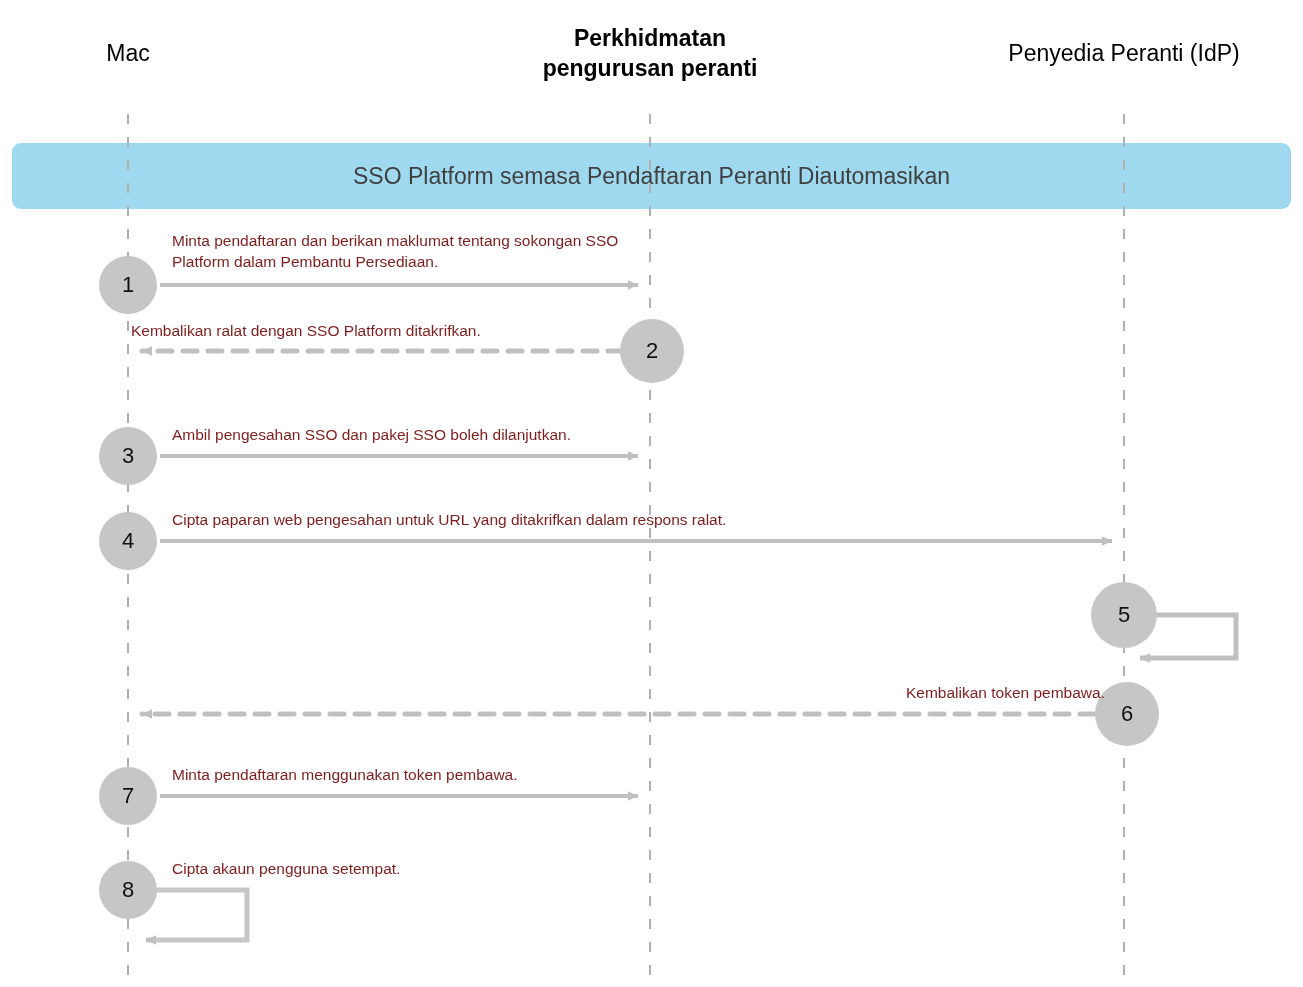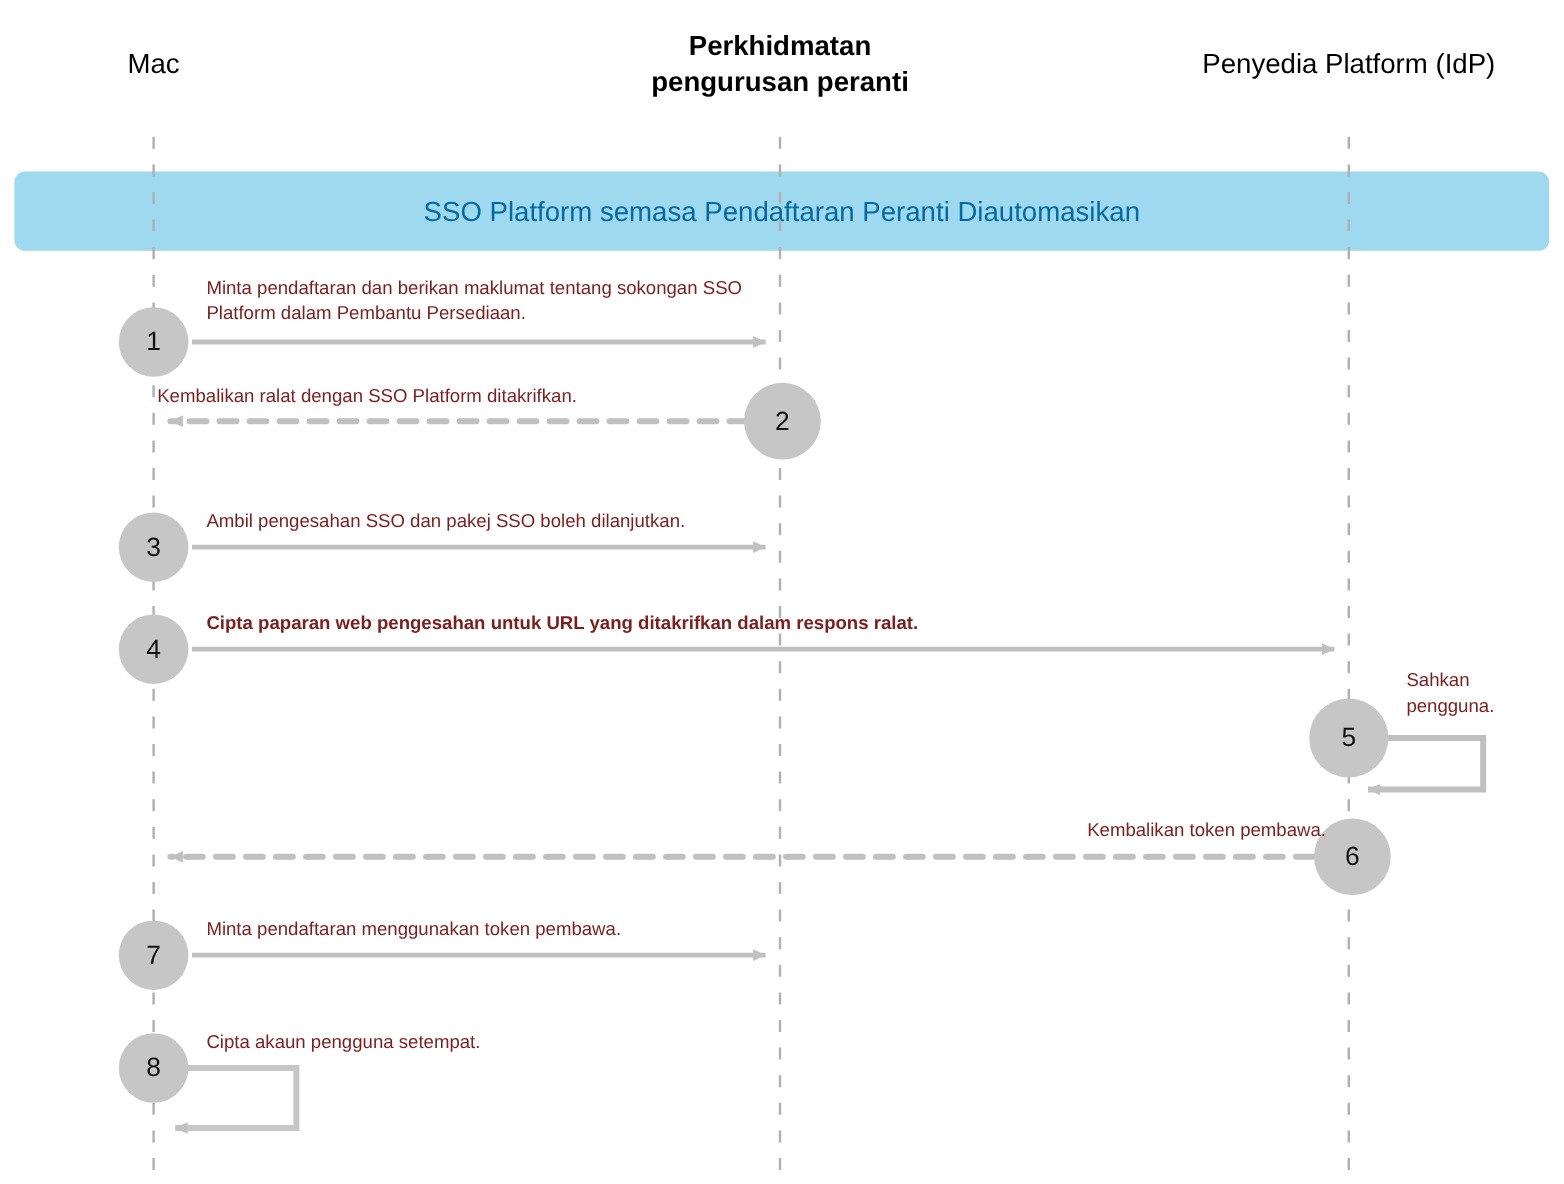--- a/index.html
+++ b/index.html
@@ -43,21 +43,21 @@
     width: 1279px;
     height: 66px;
     background: #9ed9ef;
     border-radius: 9px;
     display: flex;
     align-items: center;
     justify-content: center;
   }
   .banner-text {
     font-size: 23px;
-    color: #0369a1;
+    color: #404040;
     font-family: "Liberation Sans", sans-serif;
   }
   .msg-label {
     position: absolute;
     font-size: 15.5px;
     color: #7f1d1d;
     line-height: 21px;
     font-family: "Liberation Sans", sans-serif;
     white-space: pre-line;
   }
@@ -73,21 +73,21 @@
 </head>
 <body>
 
 <div id="stage">
 
   <div class="actor-label" style="left:28px; top:38px; width:200px;">Mac</div>
 
   <div class="actor-label" style="left:520px; top:23px; width:260px;font-weight:bold;">Perkhidmatan
 pengurusan peranti</div>
 
-  <div class="actor-label" style="left:964px; top:38px; width:320px;">Penyedia Platform (IdP)</div>
+  <div class="actor-label" style="left:964px; top:38px; width:320px;">Penyedia Peranti (IdP)</div>
 
   <div class="banner">
     <span class="banner-text">SSO Platform semasa Pendaftaran Peranti Diautomasikan</span>
   </div>
 
   <svg id="diagram-svg" viewBox="0 0 1303 987" xmlns="http://www.w3.org/2000/svg">
     <defs>
       <marker id="arrow-right" markerWidth="11" markerHeight="11" refX="10.4" refY="5.5" orient="auto" markerUnits="userSpaceOnUse">
         <path d="M0,0.6 L10.6,5.5 L0,10.4 Z" fill="#c0c0c0"></path>
       </marker>
@@ -172,24 +172,22 @@
   <div class="step-num" style="left:108px; top:785px; width:40px;">7</div>
   <div class="step-num" style="left:108px; top:879px; width:40px;">8</div>
 
   <div class="msg-label" style="left:172px; top:230px; width:680px;">Minta pendaftaran dan berikan maklumat tentang sokongan SSO
 Platform dalam Pembantu Persediaan.</div>
 
   <div class="msg-label" style="left:131px; top:320px; width:560px;">Kembalikan ralat dengan SSO Platform ditakrifkan.</div>
 
   <div class="msg-label" style="left:172px; top:424px; width:640px;">Ambil pengesahan SSO dan pakej SSO boleh dilanjutkan.</div>
 
-  <div class="msg-label" style="left:172px; top:509px; width:840px;font-weight:bold;">Cipta paparan web pengesahan untuk URL yang ditakrifkan dalam respons ralat.</div>
+  <div class="msg-label" style="left:172px; top:509px; width:840px;">Cipta paparan web pengesahan untuk URL yang ditakrifkan dalam respons ralat.</div>
 
-  <div class="msg-label" style="left:1172px; top:557px; width:130px;">Sahkan
-pengguna.</div>
 
   <div class="msg-label" style="left:835px; top:682px; width:270px; text-align:right;">Kembalikan token pembawa.</div>
 
   <div class="msg-label" style="left:172px; top:858px; width:500px;">Cipta akaun pengguna setempat.</div>
 
   <div class="msg-label" style="left:172px; top:764px; width:560px;">Minta pendaftaran menggunakan token pembawa.</div>
 
 </div>
 
 </body></html>

